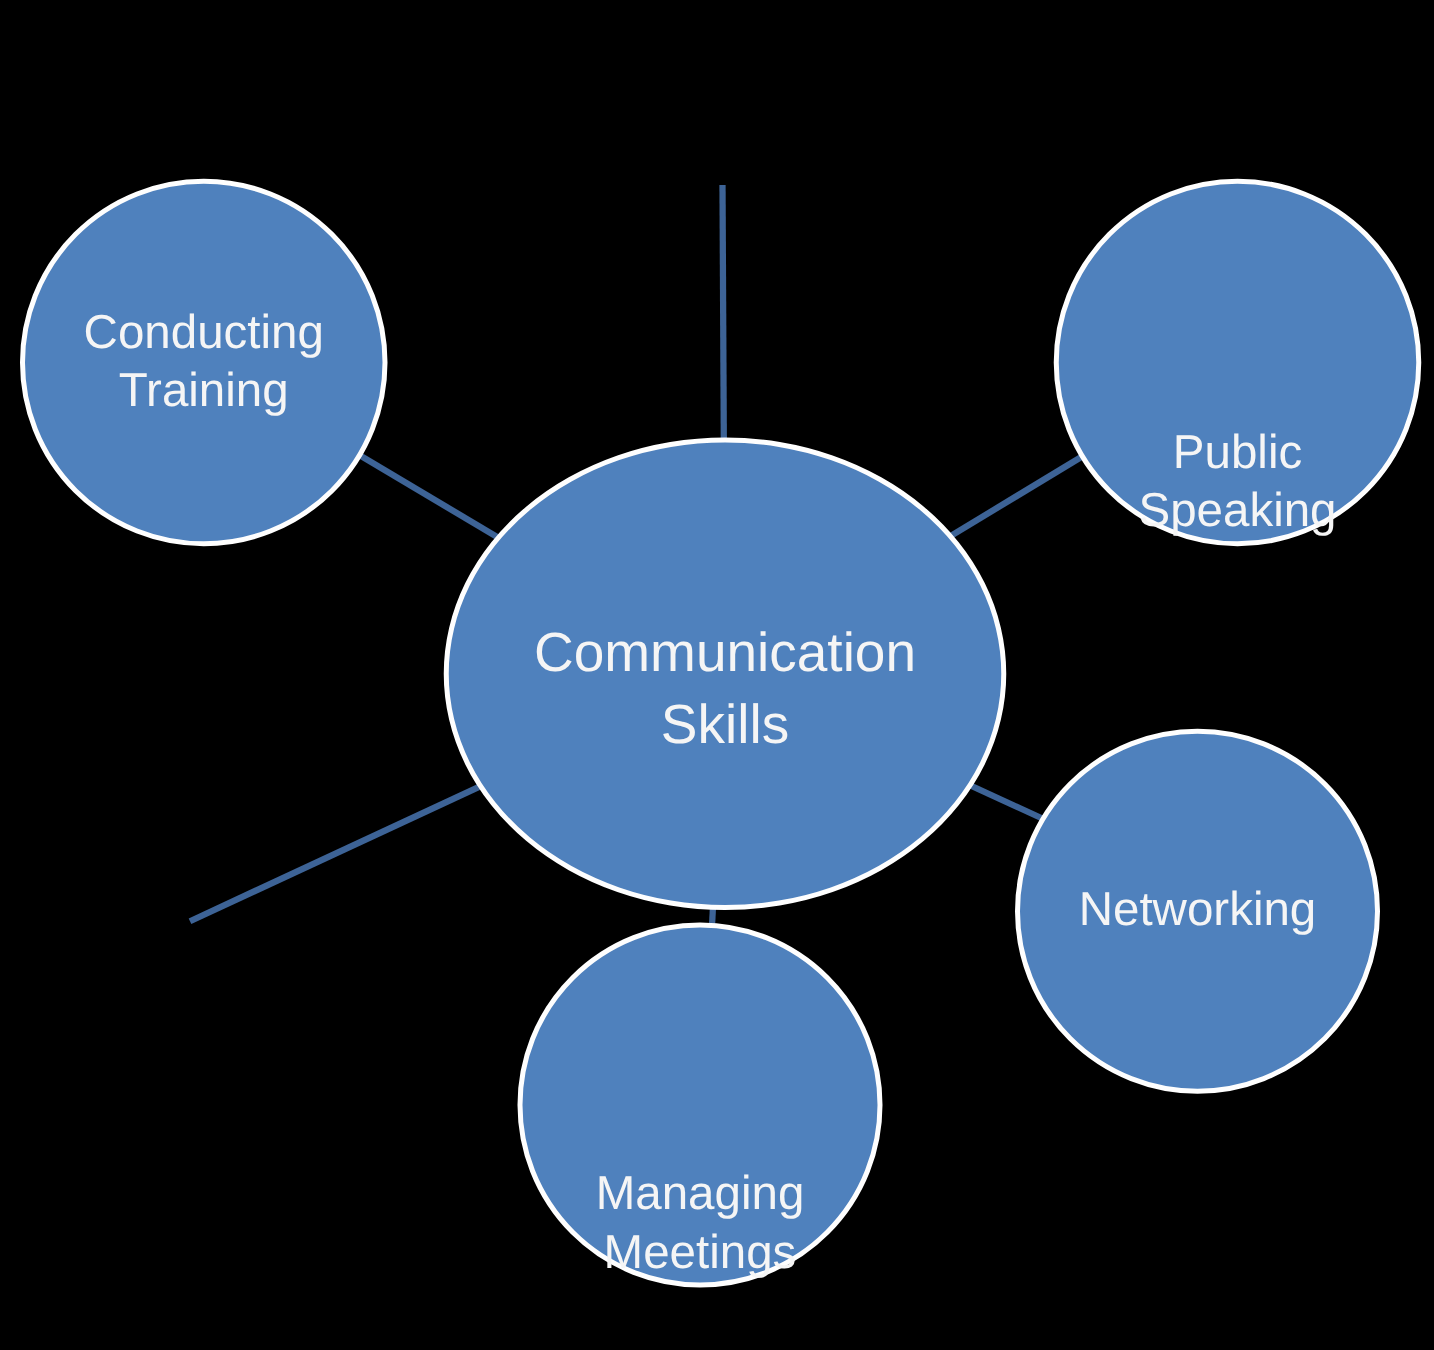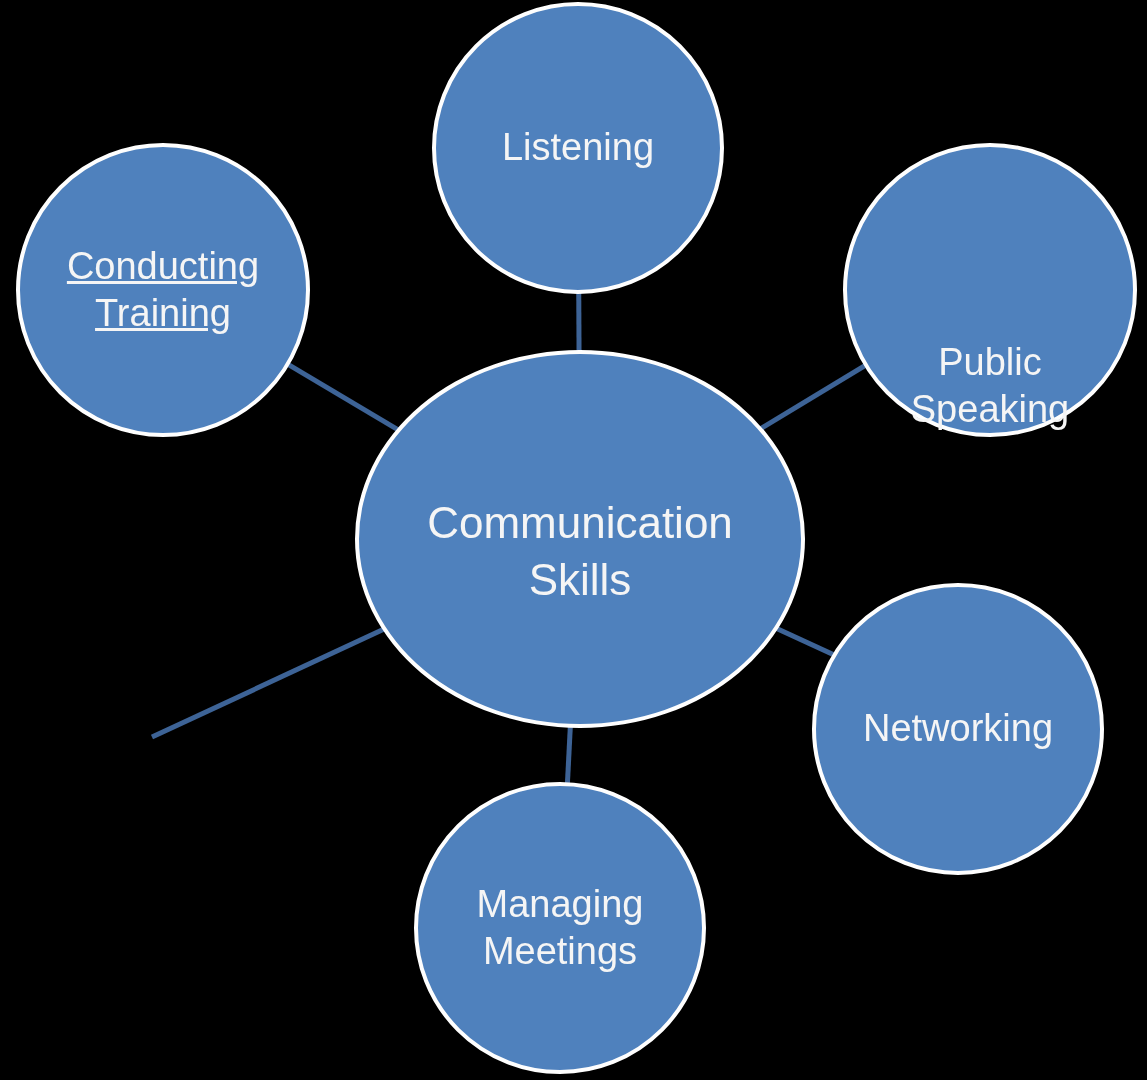--- a/index.html
+++ b/index.html
@@ -53,45 +53,42 @@
     font-size: 44px;
     line-height: 1.28;
     max-width: 330px;
     margin-top: 25px;
   }
   
   .node-center              { left: 355px; top: 350px; width: 450px; height: 378px; }
   .node-listening           { left: 432px; top: 2px;   width: 292px; height: 292px; }
   .node-public-speaking     { left: 843px; top: 143px; width: 294px; height: 294px; align-items: flex-end; }
   .node-networking          { left: 812px; top: 583px; width: 292px; height: 292px; }
-  .node-managing-meetings   { left: 414px; top: 782px; width: 292px; height: 292px; }
+  .node-managing-meetings   { left: 414px; top: 738px; width: 292px; height: 292px; align-items: flex-end; }
   .node-storytelling        { left: 2px;   top: 587px; width: 300px; height: 300px; }
-  .node-conducting-training { left: 16px;  top: 143px; width: 294px; height: 294px; text-decoration: underline; }
+  .node-conducting-training { left: 16px;  top: 143px; width: 294px; height: 294px; }
 </style>
 </head>
 <body>
 
 <div class="canvas">
 
   <svg class="connectors" viewBox="0 0 1147 1080" xmlns="http://www.w3.org/2000/svg">
     <line x1="580" y1="538" x2="578" y2="148"></line>
     <line x1="580" y1="538" x2="990" y2="290"></line>
     <line x1="580" y1="538" x2="995" y2="729"></line>
     <line x1="580" y1="538" x2="560" y2="928"></line>
     <line x1="580" y1="538" x2="152" y2="737"></line>
     <line x1="580" y1="538" x2="163" y2="290"></line>
   </svg>
 
   <div class="node node-center">
     <span class="label">Communication Skills</span>
   </div>
 
-  <div class="node node-listening">
-    <span class="label">Listening</span>
-  </div>
 
   <div class="node node-public-speaking">
     <span class="label">Public Speaking</span>
   </div>
 
   <div class="node node-networking">
     <span class="label">Networking</span>
   </div>
 
   <div class="node node-managing-meetings">

